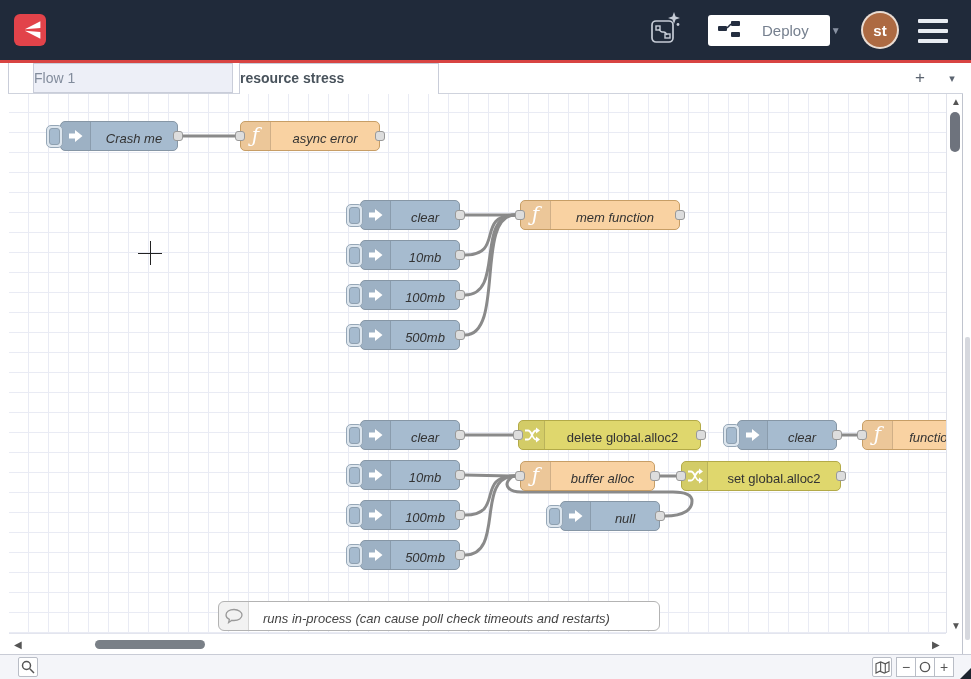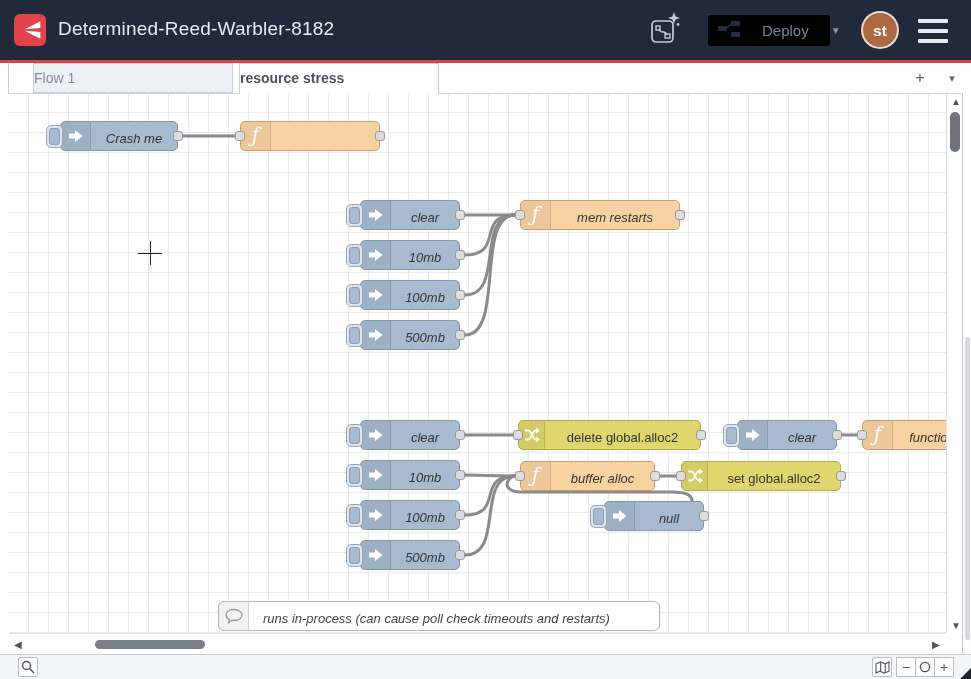--- a/index.html
+++ b/index.html
@@ -7,21 +7,21 @@
   #app { position:relative; width:971px; height:679px; background:#fff; overflow:hidden; }
 
   
   .header { position:absolute; left:0; top:0; width:971px; height:60px;
             background:var(--header-bg,#202a3a); display:flex; align-items:center; }
   .logo { position:absolute; left:14px; top:14px; width:32px; height:32px;
           border-radius:6px; background:var(--logo-red,#e2434a); display:flex;
           align-items:center; justify-content:center; }
   .title { position:absolute; left:58px; top:18px; font-size:19px; color:#e7eaef; letter-spacing:.2px; }
   .ai-btn { position:absolute; left:648px; top:11px; width:34px; height:36px; display:flex; align-items:center; justify-content:center; cursor:pointer; }
-  .deploy { position:absolute; left:708px; top:15px; width:122px; height:31px; background:#000000;
+  .deploy { position:absolute; left:708px; top:15px; width:122px; height:31px; background:#ffffff;
             border-radius:3px; display:flex; align-items:center; color:#76808f; font-size:15px;gap:22px; }
   .deploy .dicon { margin-left:10px; }
   .deploy .dlabel { flex:1; text-align:center; }
   .deploy .dchev { margin-right:10px; font-size:10px; color:#8a93a3; }
   .avatar { position:absolute; left:861px; top:11px; width:38px; height:38px; border-radius:50%;
             background:var(--avatar-bg,#ad6a42); border:2px solid rgba(244,240,235,.85);
             color:#fff; font-weight:bold; font-size:15px; display:flex; align-items:center; justify-content:center; }
   .burger { position:absolute; left:918px; top:19px; width:32px; height:24px; display:flex;
             flex-direction:column; justify-content:space-between; cursor:pointer; }
   .burger span { display:block; width:30px; height:4px; background:#e8ecf2; border-radius:1px; }
@@ -98,21 +98,20 @@
 
 <div id="app">
 
   <div class="header">
     <div class="logo">
       <svg width="26" height="26" viewBox="0 0 30 30">
         <polygon points="27,5 9,14.2 27,12.6" fill="#fff"></polygon>
         <polygon points="27,25 9,15.8 27,17.4" fill="#fff"></polygon>
       </svg>
     </div>
-    <div class="title">Determined-Reed-Warbler-8182</div>
     <div class="ai-btn">
       <svg width="32" height="34" viewBox="0 0 32 34">
         <rect x="3" y="9" width="21" height="21" rx="4" fill="none" stroke="#c6ccd6" stroke-width="1.7"></rect>
         <rect x="7" y="14" width="4" height="4" fill="none" stroke="#c6ccd6" stroke-width="1.4"></rect>
         <path d="M10 17 C13 24 15 16 18 23" fill="none" stroke="#c6ccd6" stroke-width="1.4"></path>
         <rect x="16" y="22" width="5" height="4" fill="none" stroke="#c6ccd6" stroke-width="1.4"></rect>
         <path d="M25 0 L26.6 4.4 L31 6 L26.6 7.6 L25 12 L23.4 7.6 L19 6 L23.4 4.4 Z" fill="#c6ccd6"></path>
         <circle cx="29" cy="12.5" r="1.4" fill="#c6ccd6"></circle>
       </svg>
     </div>
@@ -167,20 +166,21 @@
               <path d="M1 5.5h6V2l7.5 6L7 14v-3.5H1z" fill="#fff"></path>
             </svg>
           </div>
           <div class="n-label">Crash me</div>
           <div class="port port-out"></div>
         </div>
         <div class="node t-function" style="left: 231px; top: 27px; width: 140px;">
           <div class="n-icon">
             <span class="fglyph">ƒ</span>
           </div>
+          <div class="n-label">async error</div>
           <div class="port port-in"></div>
           <div class="port port-out"></div>
         </div>
         <div class="node t-inject" style="left: 351px; top: 106px; width: 100px;">
           <div class="inj-btn"></div>
           <div class="n-icon">
             <svg width="16" height="16" viewBox="0 0 16 16">
               <path d="M1 5.5h6V2l7.5 6L7 14v-3.5H1z" fill="#fff"></path>
             </svg>
           </div>
@@ -214,21 +214,21 @@
               <path d="M1 5.5h6V2l7.5 6L7 14v-3.5H1z" fill="#fff"></path>
             </svg>
           </div>
           <div class="n-label">500mb</div>
           <div class="port port-out"></div>
         </div>
         <div class="node t-function" style="left: 511px; top: 106px; width: 160px;">
           <div class="n-icon">
             <span class="fglyph">ƒ</span>
           </div>
-          <div class="n-label">mem restarts</div>
+          <div class="n-label">mem function</div>
           <div class="port port-in"></div>
           <div class="port port-out"></div>
         </div>
         <div class="node t-inject" style="left: 351px; top: 326px; width: 100px;">
           <div class="inj-btn"></div>
           <div class="n-icon">
             <svg width="16" height="16" viewBox="0 0 16 16">
               <path d="M1 5.5h6V2l7.5 6L7 14v-3.5H1z" fill="#fff"></path>
             </svg>
           </div>
@@ -292,21 +292,21 @@
               <path d="M1 3.5h3c4 0 4 9 8 9h1" fill="none" stroke="#fff" stroke-width="1.8"></path>
               <path d="M1 12.5h3c4 0 4-9 8-9h1" fill="none" stroke="#fff" stroke-width="1.8"></path>
               <polygon points="12,0.5 16,3.5 12,6.5" fill="#fff"></polygon>
               <polygon points="12,9.5 16,12.5 12,15.5" fill="#fff"></polygon>
             </svg>
           </div>
           <div class="n-label">set global.alloc2</div>
           <div class="port port-in"></div>
           <div class="port port-out"></div>
         </div>
-        <div class="node t-inject" style="left: 551px; top: 407px; width: 100px; margin-left: 44px;">
+        <div class="node t-inject" style="left: 551px; top: 407px; width: 100px;">
           <div class="inj-btn"></div>
           <div class="n-icon">
             <svg width="16" height="16" viewBox="0 0 16 16">
               <path d="M1 5.5h6V2l7.5 6L7 14v-3.5H1z" fill="#fff"></path>
             </svg>
           </div>
           <div class="n-label">null</div>
           <div class="port port-out"></div>
         </div>
         <div class="node t-inject" style="left: 728px; top: 326px; width: 100px;">

